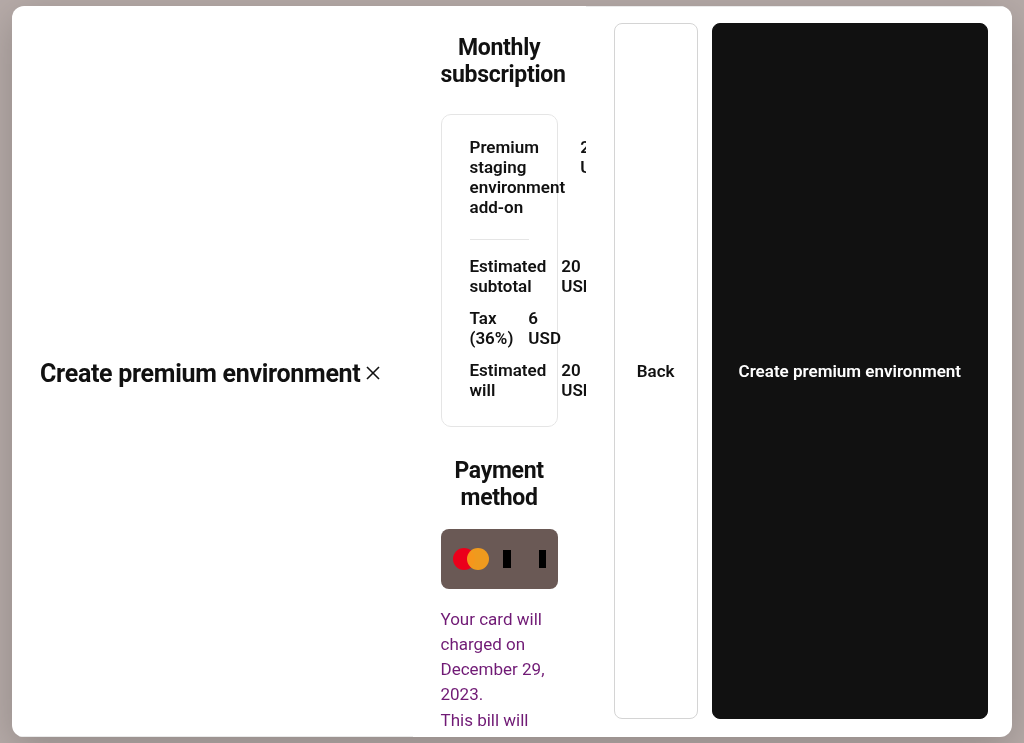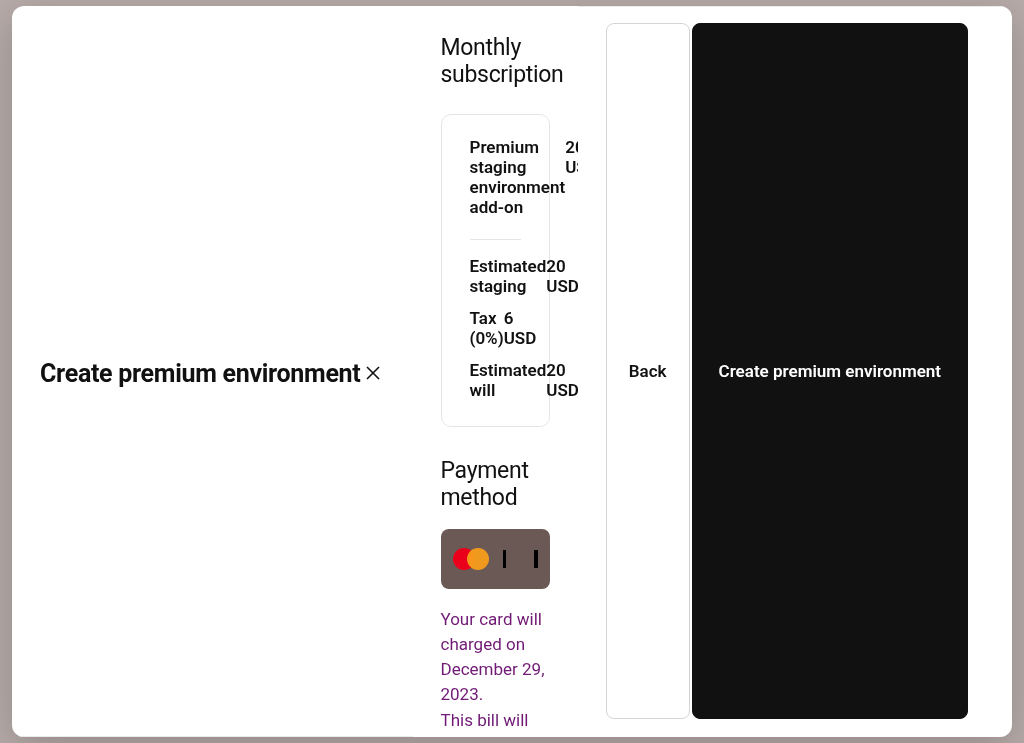--- a/index.html
+++ b/index.html
@@ -52,41 +52,43 @@
       width: 16px;
       height: 16px;
     }
     .modal-body {
       flex: 1;
       padding: 28px 28px 0 28px;
       overflow: auto;
     }
     .section-heading {
       font-size: 23px;
-      font-weight: 400;
+      font-weight: 700;
       letter-spacing: -0.3px;
       color: #111;
       margin-bottom: 26px;
+      text-align: center;
     }
     .section-heading.payment {
       margin-top: 30px;
       margin-bottom: 18px;
     }
     .billing-box {
       border: 1px solid #e5e5e5;
       border-radius: 10px;
       padding: 22px 28px 26px 28px;
     }
     .line-item {
       display: flex;
       justify-content: space-between;
       align-items: baseline;
       font-size: 17px;
       font-weight: 600;
       color: #111;
+      gap: 15px;
     }
     .line-item + .line-item {
       margin-top: 12px;
     }
     .billing-divider {
       height: 1px;
       background: #e5e5e5;
       margin: 22px 0 16px 0;
     }
     .payment-card {
@@ -122,24 +124,24 @@
     .card-spacer { flex: 1; }
     .fine-print {
       margin-top: 18px;
       font-size: 17px;
       line-height: 1.48;
       color: #701a75;
       font-weight: 400;
     }
     .modal-footer {
       border-top: 1px solid #eaeaea;
-      padding: 16px 44px 18px 28px;
+      padding: 16px 24px 18px 28px;
       display: flex;
       justify-content: flex-end;
-      gap: 2px;
+      gap: 14px;
     }
     .btn {
       font-size: 17px;
       font-weight: 600;
       border-radius: 8px;
       padding: 12px 22px;
       cursor: pointer;
       font-family: inherit;
     }
     .btn-secondary {
@@ -175,25 +177,25 @@
 
     <div class="billing-box">
       <div class="line-item">
         <span>Premium staging environment add-on</span>
         <span>20 USD</span>
       </div>
 
       <div class="billing-divider"></div>
 
       <div class="line-item">
-        <span>Estimated staging</span>
+        <span>Estimated subtotal</span>
         <span>20 USD</span>
       </div>
       <div class="line-item">
-        <span>Tax (0%)</span>
+        <span>Tax (36%)</span>
         <span>6 USD</span>
       </div>
       <div class="line-item">
         <span>Estimated will</span>
         <span>20 USD</span>
       </div>
     </div>
 
     <h2 class="section-heading payment">Payment method</h2>
 

